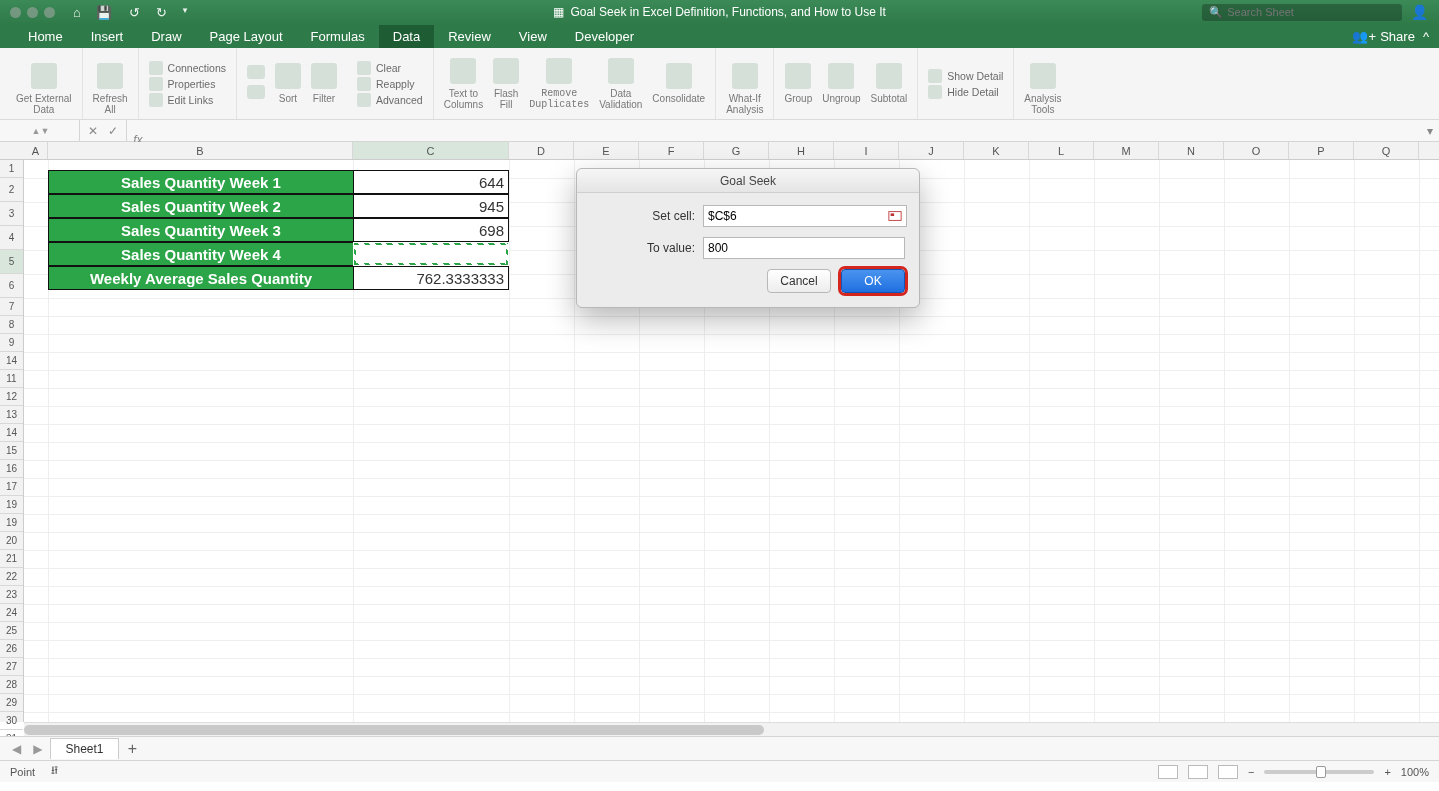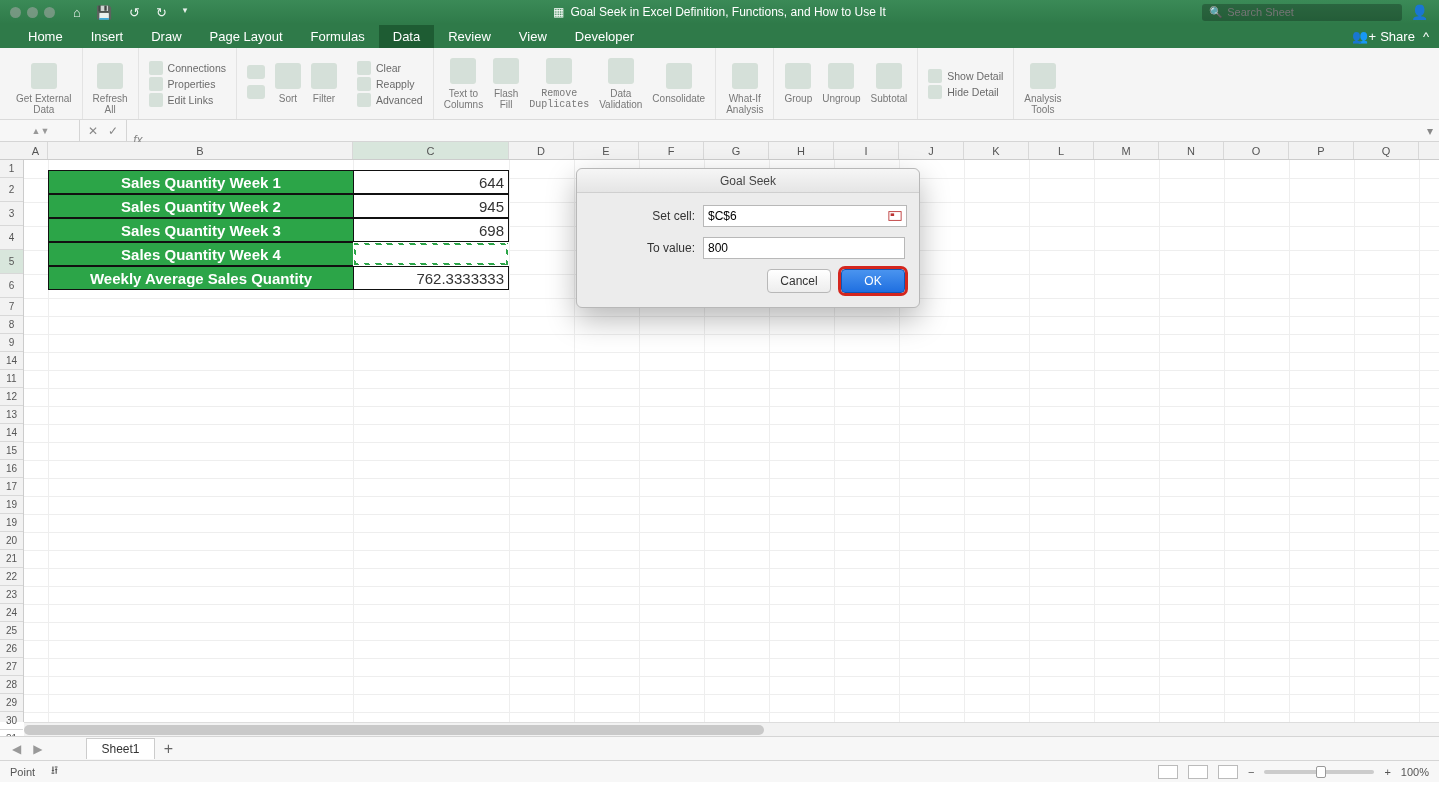--- a/index.html
+++ b/index.html
@@ -83,21 +83,21 @@
   .drow .refbtn{ width:20px; height:20px; margin-left:-22px; z-index:2; position:relative; display:flex;align-items:center;justify-content:center;}
   .refbtn svg{width:14px;height:14px;}
   .dbtns{ display:flex; justify-content:flex-end; gap:10px; margin-top:4px;}
   .btn{ min-width:64px; height:24px; border:1px solid #b8b8b8; background:linear-gradient(#ffffff,#ededed); border-radius:4px; font-size:12px; display:flex;align-items:center;justify-content:center;}
   .btn.primary{ background:linear-gradient(#4a94ef,#1f6fe0); color:#fff; border:1px solid #0f55b5;}
   .btn.highlight{ outline:3px solid #d4261e; outline-offset:0;}
 
   
   .sheettabs{ height:24px; background:#f7f7f7; border-top:1px solid #d5d5d5; display:flex; align-items:center; padding-left:8px; gap:4px;}
   .nav-ar{ color:#999; padding:0 4px;}
-  .stab{ padding:3px 14px; background:#fff; border:1px solid #ccc; border-bottom:none; border-radius:0; font-size:12px;margin-left:36px;}
+  .stab{ padding:3px 14px; background:#fff; border:1px solid #ccc; border-bottom:none; border-radius:0; font-size:12px;}
   .addtab{ width:20px;height:20px; display:flex;align-items:center;justify-content:center; color:#666; font-size:16px;}
 
   
   .status{ height:22px; background:#f7f7f7; border-top:1px solid #d5d5d5; display:flex; align-items:center; font-size:11px; color:#555; padding:0 10px;}
   .status .right{margin-left:auto; display:flex; align-items:center; gap:10px;}
   .viewbtn{ width:20px;height:14px; border:1px solid #bbb; background:#fff;}
   .zoom-slider{ width:110px; height:4px; background:#ccc; position:relative; border-radius:2px;}
   .zoom-slider .knob{ position:absolute; left:52px; top:-4px; width:10px;height:12px;background:#fff;border:1px solid #999;border-radius:2px;}
 </style>
 </head>

